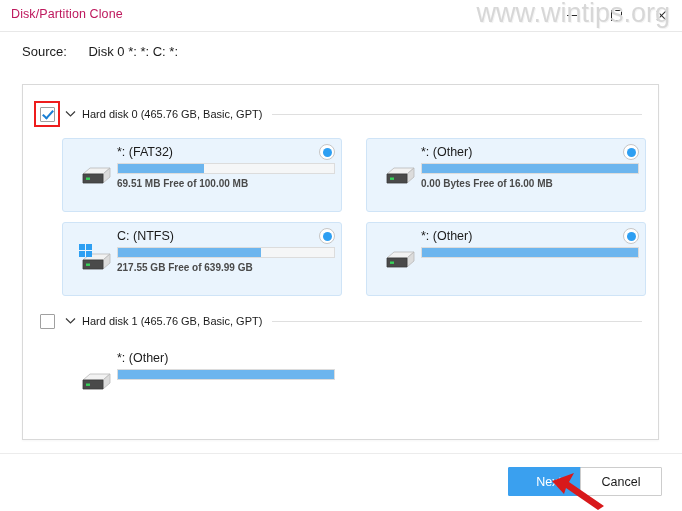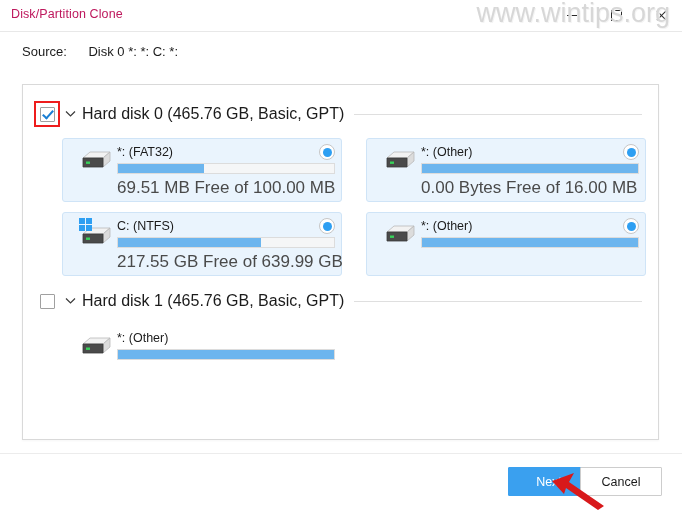--- a/index.html
+++ b/index.html
@@ -150,21 +150,21 @@
     flex: 0 0 auto;
     width: 16px;
     margin-left: 4px;
     display: flex;
     align-items: center;
     justify-content: center;
     color: #3a3a3a;
   }
   .chev svg { display: block; }
   .disk-title {
-    font-size: 16px;
+    font-size: 11px;
     color: #1b1b1b;
     white-space: nowrap;
     margin-left: 4px;
     flex: 0 0 auto;
   }
   .hrule {
     flex: 1 1 auto;
     height: 1px;
     background: #dfdfdf;
     margin-left: 10px;
@@ -175,27 +175,28 @@
     display: grid;
     grid-template-columns: 280px 280px;
     column-gap: 24px;
     row-gap: 10px;
     padding: 11px 0 0 39px;
   }
   .part-grid.single { display: block; padding-top: 10px; }
 
   .part-card {
     width: 280px;
-    height: 64px;
+    height: 74px;
     background: #eaf4fd;
     border: 1px solid #cfe4f7;
     border-radius: 3px;
     box-sizing: border-box;
     position: relative;
     display: flex;
+    align-items: center;
     padding-left: 8px;
   }
   .part-card.bare {
     background: transparent;
     border-color: transparent;
     width: 280px;
   }
 
   .drive-icon {
     width: 46px; height: 40px;
@@ -244,23 +245,24 @@
     border: 1px solid #dcdcdc;
     box-sizing: border-box;
   }
   .bar-fill {
     height: 100%;
     background: #6cb5ee;
   }
   .part-free {
     position: absolute;
     left: 0; top: 39px;
-    font-size: 17px;
+    font-size: 10px;
     color: #4a4a4a;
     white-space: nowrap;
+    font-weight: bold;
   }
 
   
   .footer-sep {
     position: absolute;
     left: 0; top: 453px;
     width: 682px; height: 1px;
     background: #ececec;
   }
   .btn {

